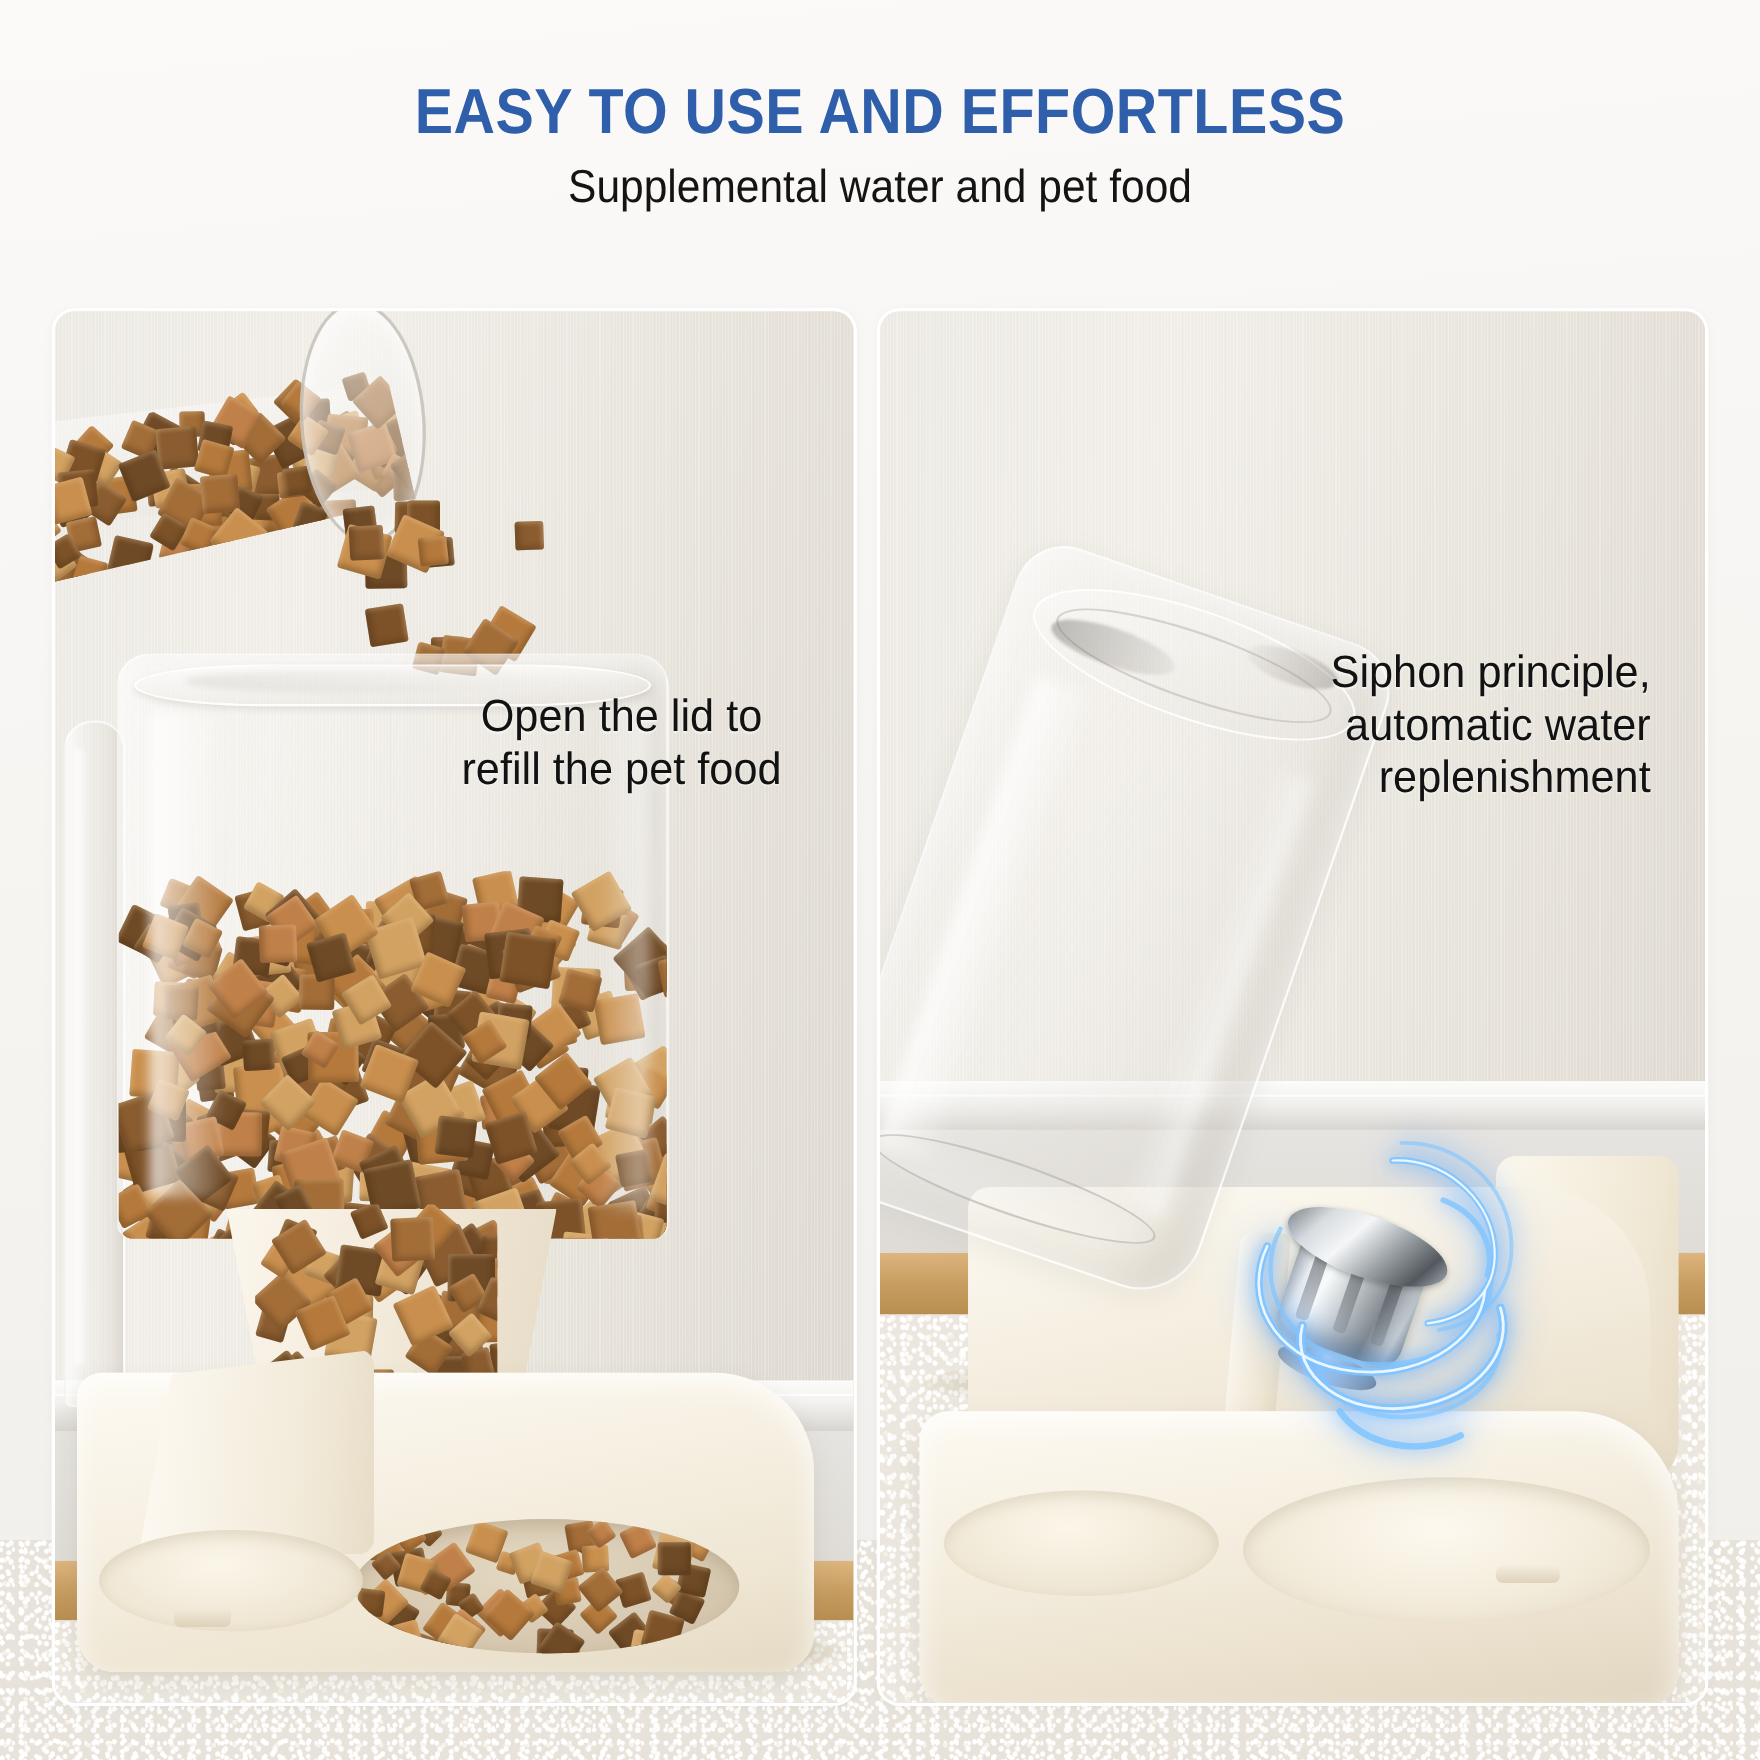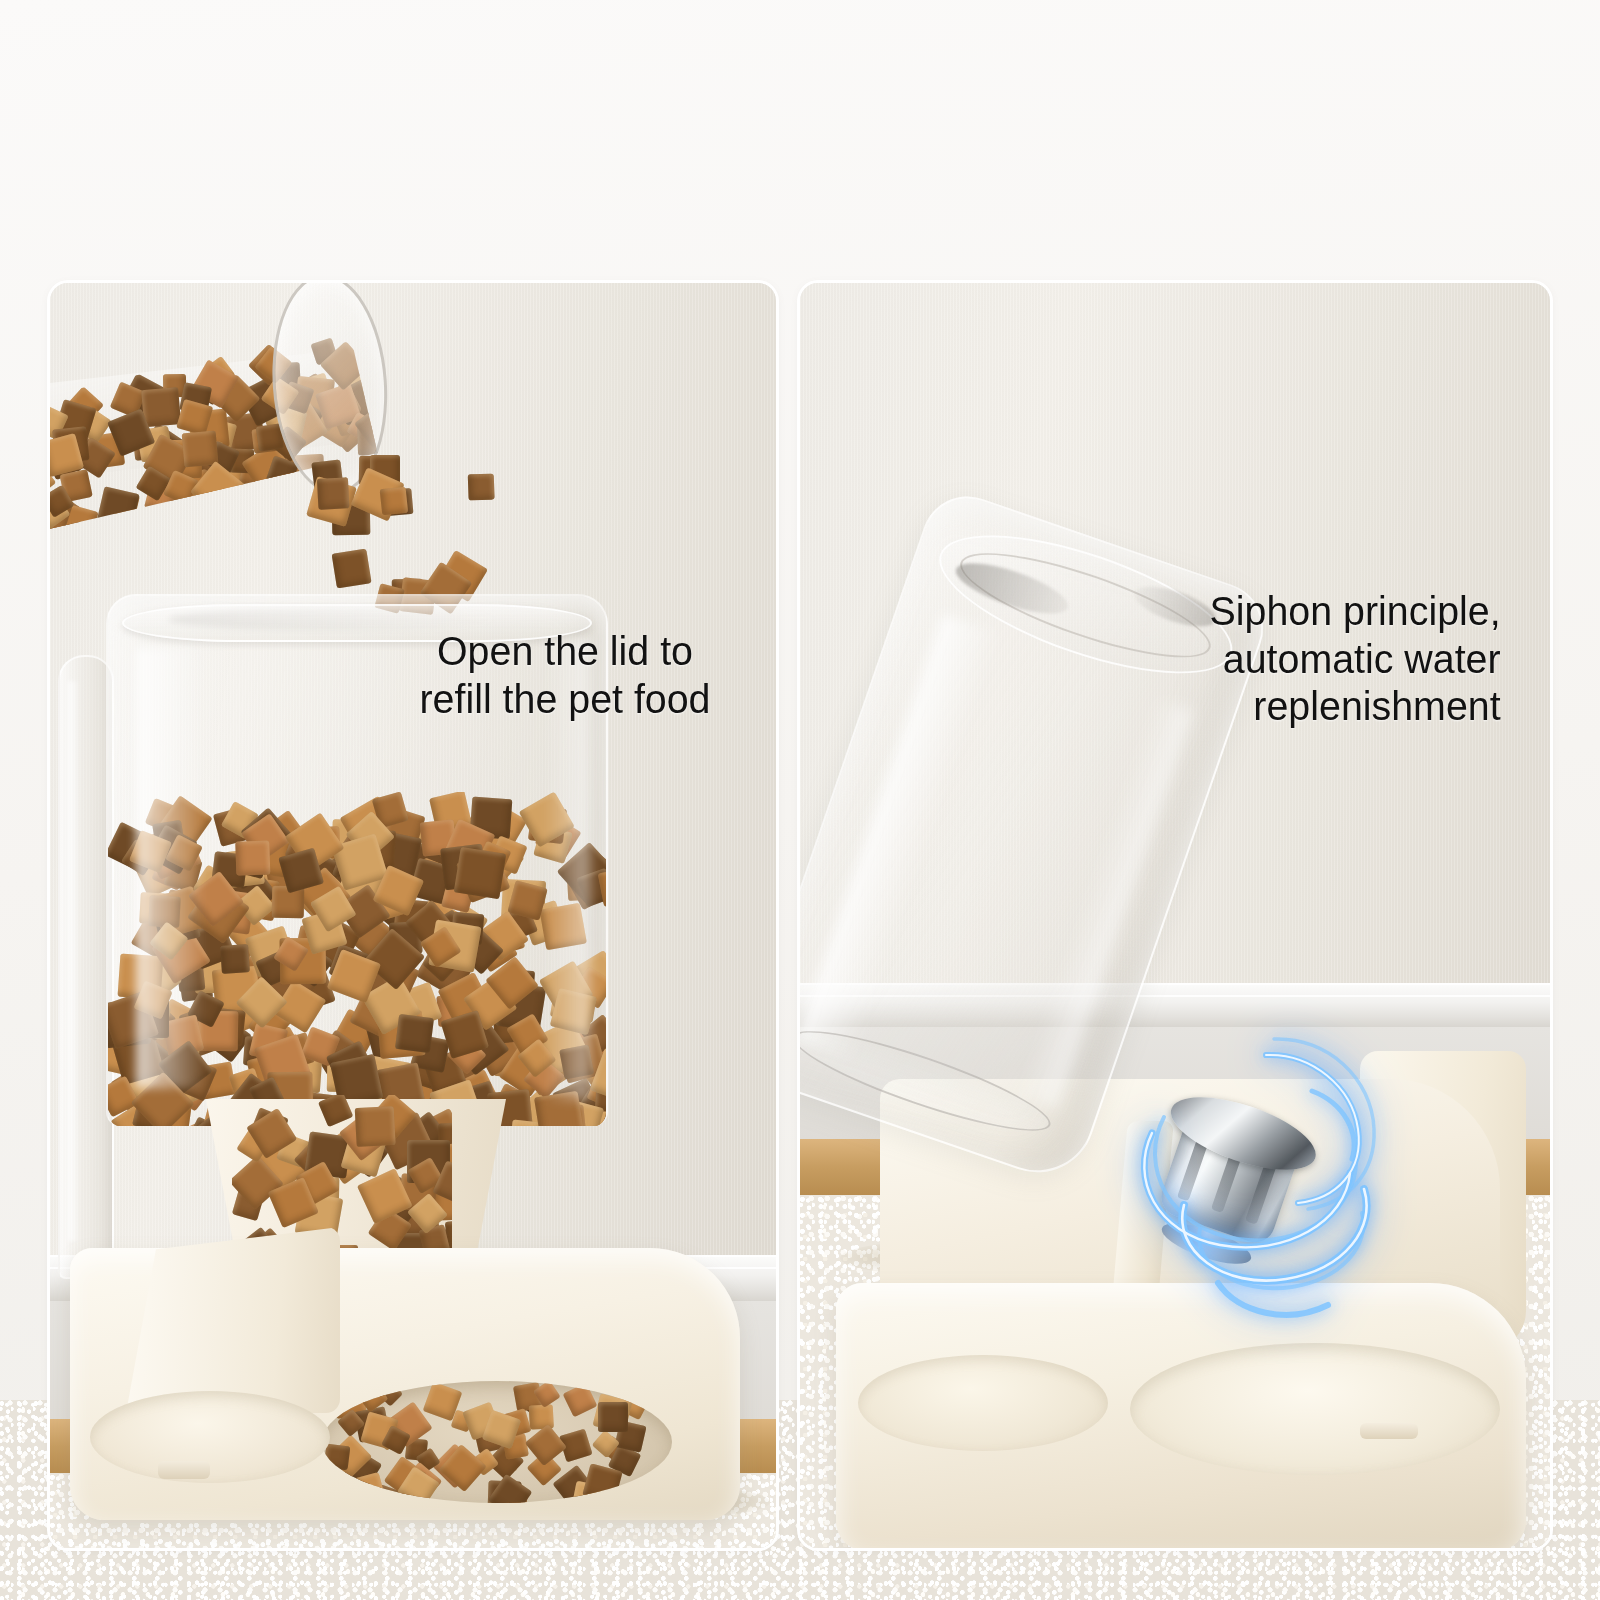--- a/index.html
+++ b/index.html
@@ -375,20 +375,24 @@
   .caption-right{right:40px;top:305px;width:470px;text-align:right;}
 </style>
 </head>
 <body>
 
 <div class="page">
 
   <div class="bg-top"></div>
   <div class="bg-carpet"></div>
 
+  <div class="header">
+    <h1 class="title">EASY TO USE AND EFFORTLESS</h1>
+    <p class="subtitle">Supplemental water and pet food</p>
+  </div>
 
   <div class="panels">
 
     <div class="panel panel-right">
       <div class="scene">
         <div class="wall"></div>
         <div class="baseboard" style="top:700px;height:44px;"></div>
         <div class="wall-lower" style="top:744px;height:112px;"></div>
         <div class="floor-wood" style="top:856px;height:56px;"></div>
         <div class="carpet" style="top:912px;height:353px;">

